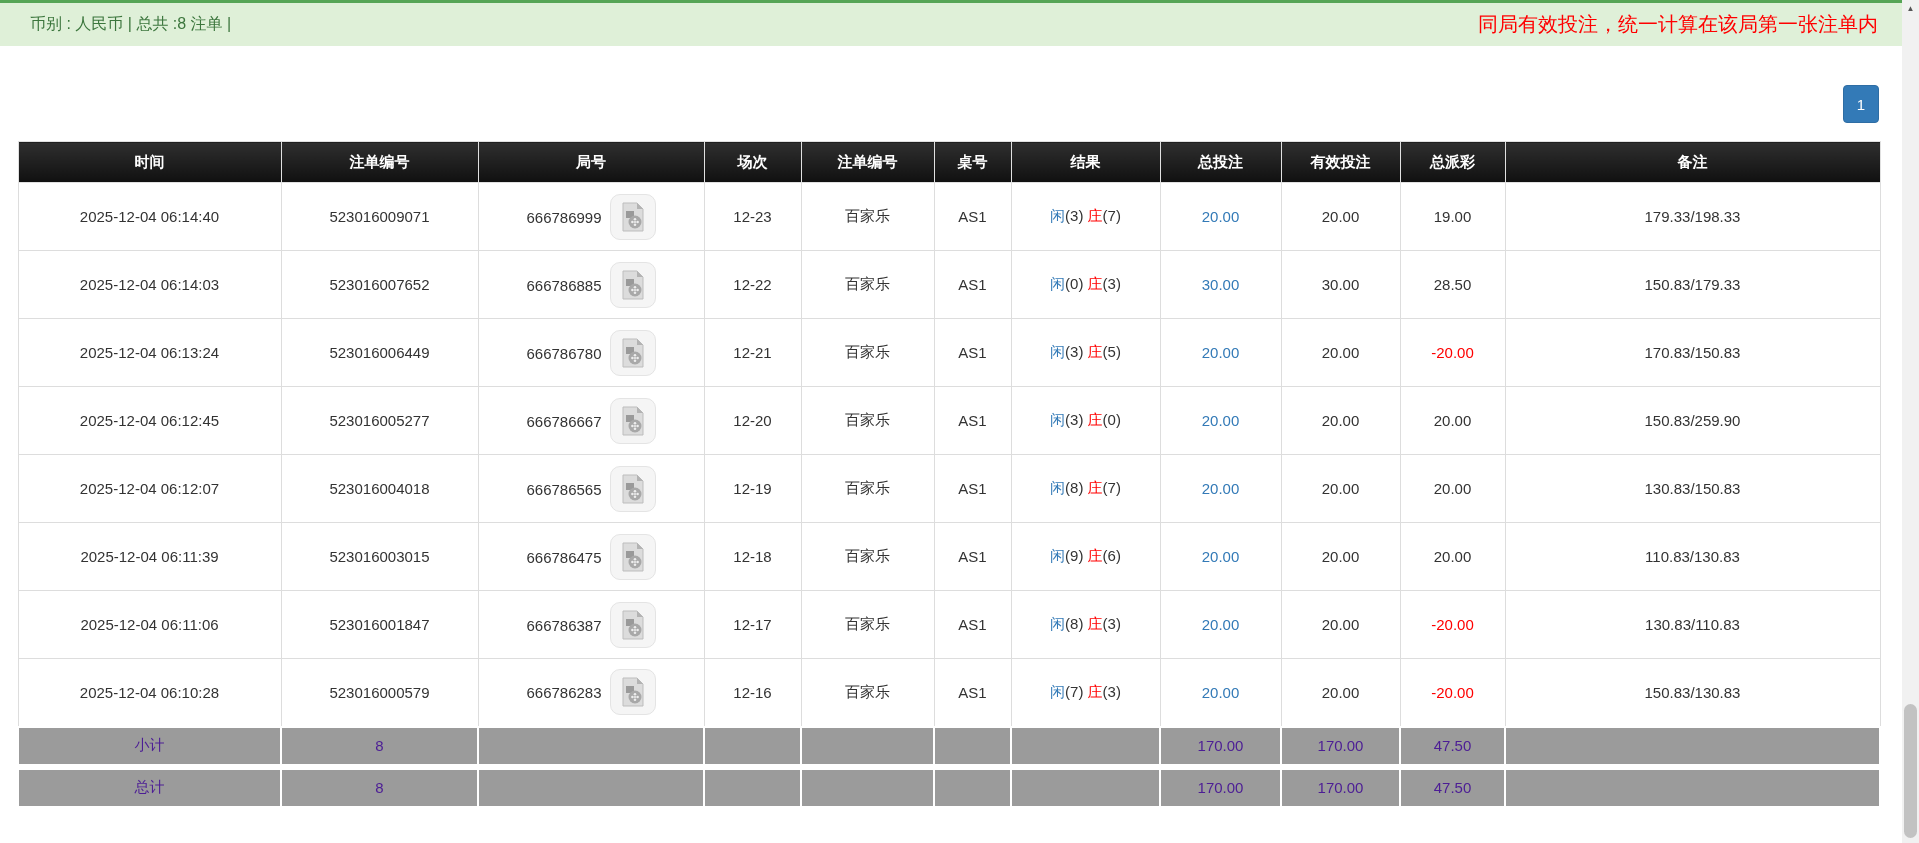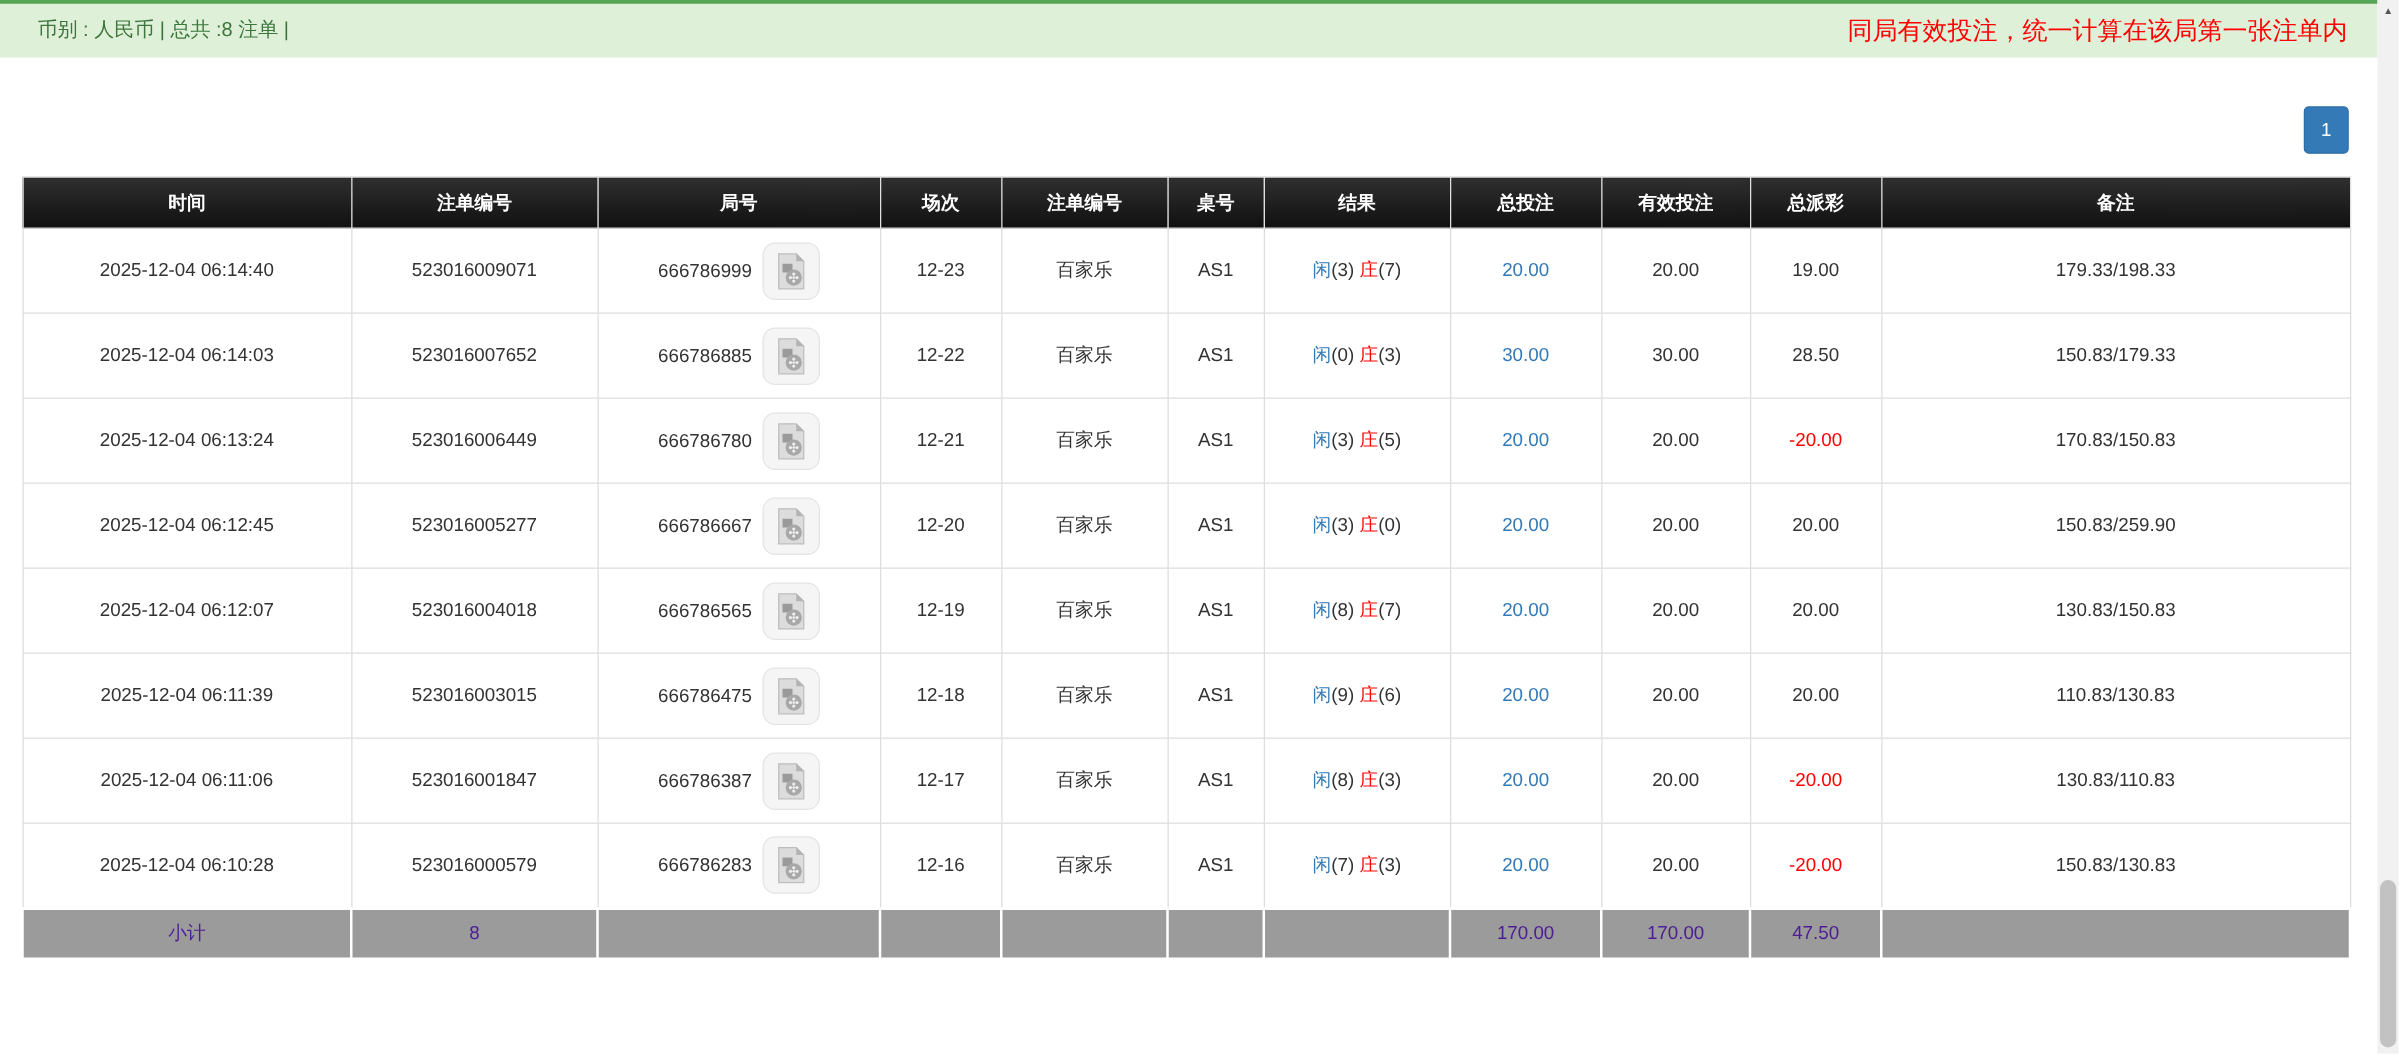--- a/index.html
+++ b/index.html
@@ -302,20 +302,33 @@
           <td></td>
           <td></td>
           <td></td>
           <td></td>
           <td></td>
           <td>170.00</td>
           <td>170.00</td>
           <td>47.50</td>
           <td></td>
         </tr>
+        <tr class="summary total">
+          <td>总计</td>
+          <td>8</td>
+          <td></td>
+          <td></td>
+          <td></td>
+          <td></td>
+          <td></td>
+          <td>170.00</td>
+          <td>170.00</td>
+          <td>47.50</td>
+          <td></td>
+        </tr>
       </tbody>
     </table>
 </div>
 
 <div class="scrollbar">
   <div class="scroll-arrow">▲</div>
   <div class="scroll-thumb"></div>
 </div>
 
 </body></html>

